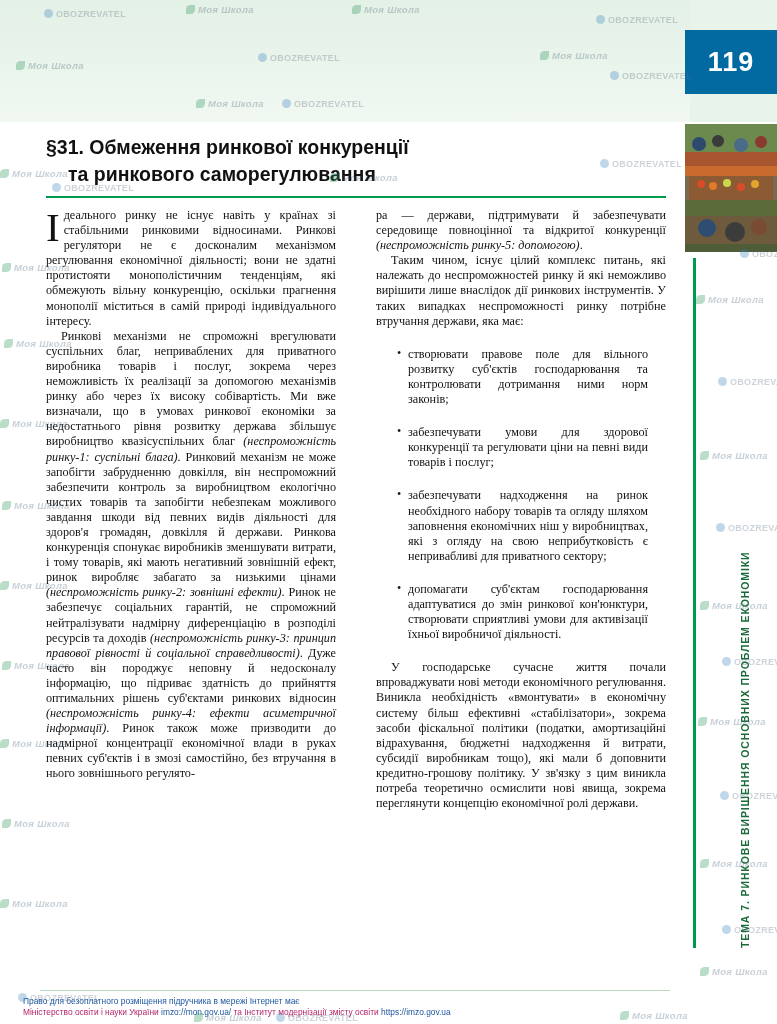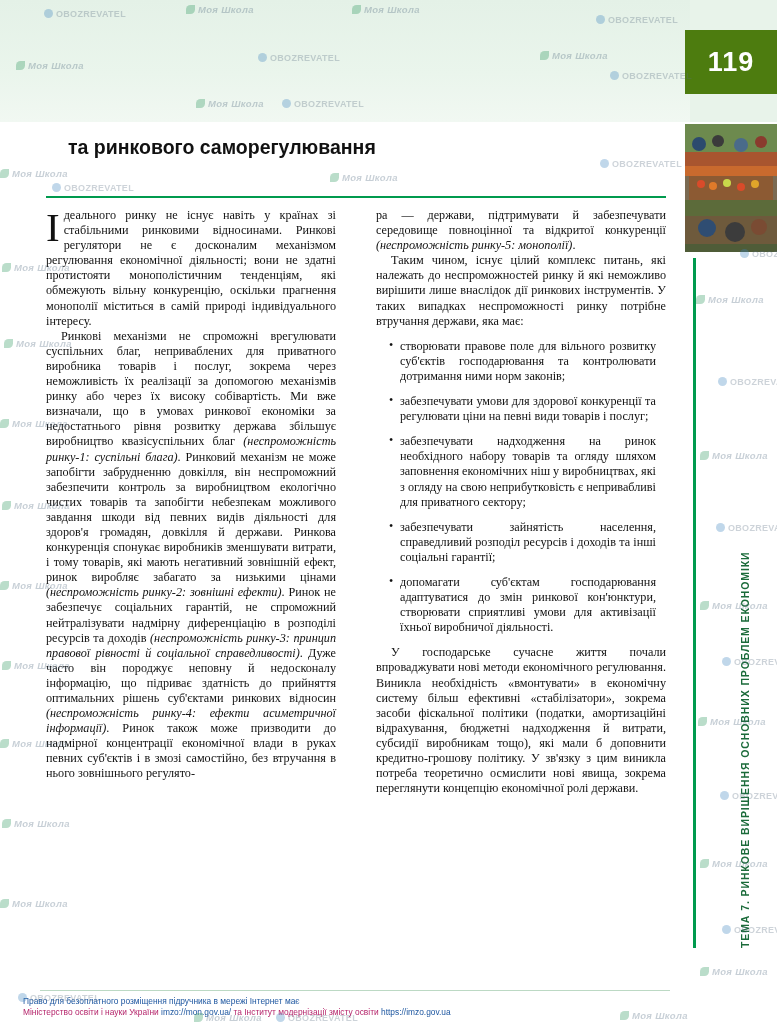--- a/index.html
+++ b/index.html
@@ -23,21 +23,21 @@
   }
   .top-band-inner {
     position:absolute; left:0; top:0; width:690px; height:122px;
     background:linear-gradient(180deg,#e4f1e7 0%, #eaf5ec 60%, #f1f8f2 100%);
   }
 
   
   .page-num-tab {
     position:absolute; right:0; top:30px;
     width:92px; height:64px;
-    background:#4d7c0f;
+    background:#0369a1;
     color:#ffffff;
     font-family:"Liberation Sans", sans-serif;
     font-weight:bold;
     font-size:27px;
     display:flex; align-items:center; justify-content:center;
     letter-spacing:1px;
   }
 
   
   .photo {
@@ -112,21 +112,21 @@
     font-weight:normal;
     padding:2px 4px 0 0;
     margin-top:1px;
   }
 
   
   ul.dashlist { list-style:none; margin:0; padding:0; }
   ul.dashlist li {
     position:relative;
     padding-left:14px;
-    margin:10px;
+    margin:18px;
     text-align:justify;
   }
   ul.dashlist li::before {
     content:"•";
     position:absolute; left:3px; top:-1px;
     font-size:12px;
   }
 
   
   .footer-rule {
@@ -215,42 +215,42 @@
       <rect x="0" y="120" width="92" height="8" fill="#4f5c38"></rect>
     </svg>
   </div>
 
   <div class="theme-strip">
     <div class="bar"></div>
     <div class="vtext">ТЕМА 7. РИНКОВЕ ВИРІШЕННЯ ОСНОВНИХ ПРОБЛЕМ ЕКОНОМІКИ</div>
   </div>
 
   <div class="heading">
+    <span>§31. Обмеження ринкової конкуренції</span>
     <span class="l2">та ринкового саморегулювання</span>
   </div>
   <div class="heading-rule"></div>
 
   <div class="cols">
 
     <div class="col left">
       <p class="noind"><span class="dropcap">І</span><span>деального ринку не існує навіть у країнах зі стабільними ринковими відносинами. Ринкові регулятори не є досконалим механізмом регулювання економічної діяльності; вони не здатні протистояти монополістичним тенденціям, які обмежують вільну конкуренцію, оскільки прагнення монополії міститься в самій природі індивідуального інтересу.</span></p>
 
       <p><span>Ринкові механізми не спроможні врегулювати суспільних благ, неприваблених для приватного виробника товарів і послуг, зокрема через неможливість їх реалізації за допомогою механізмів ринку або через їх високу собівартість. Ми вже визначали, що в умовах ринкової економіки за недостатнього рівня розвитку держава збільшує виробництво квазісуспільних благ </span><i>(неспроможність ринку-1: суспільні блага)</i><span>. Ринковий механізм не може запобігти забрудненню довкілля, він неспроможний забезпечити контроль за виробництвом екологічно чистих товарів та запобігти небезпекам можливого завдання шкоди від певних видів діяльності для здоров'я громадян, довкілля й держави. Ринкова конкуренція спонукає виробників зменшувати витрати, і тому товарів, які мають негативний зовнішній ефект, ринок виробляє забагато за низькими цінами </span><i>(неспроможність ринку-2: зовнішні ефекти)</i><span>. Ринок не забезпечує соціальних гарантій, не спроможний нейтралізувати надмірну диференціацію в розподілі ресурсів та доходів </span><i>(неспроможність ринку-3: принцип правової рівності й соціальної справедливості)</i><span>. Дуже часто він породжує неповну й недосконалу інформацію, що підриває здатність до прийняття оптимальних рішень суб'єктами ринкових відносин </span><i>(неспроможність ринку-4: ефекти асиметричної інформації)</i><span>. Ринок також може призводити до надмірної концентрації економічної влади в руках певних суб'єктів і в змозі самостійно, без втручання в нього зовнішнього регулято-</span></p>
     </div>
 
     <div class="col right">
-      <p class="noind"><span>ра — держави, підтримувати й забезпечувати середовище повноцінної та відкритої конкуренції </span><i>(неспроможність ринку-5: монополії)</i><span>.</span></p>
+      <p class="noind"><span>ра — держави, підтримувати й забезпечувати середовище повноцінної та відкритої конкуренції </span><i>(неспроможність ринку-5: допомогою)</i><span>.</span></p>
 
       <p>Таким чином, існує цілий комплекс питань, які належать до неспроможностей ринку й які неможливо вирішити лише внаслідок дії ринкових інструментів. У таких випадках неспроможності ринку потрібне втручання держави, яка має:</p>
 
       <ul class="dashlist">
         <li>створювати правове поле для вільного розвитку суб'єктів господарювання та контролювати дотримання ними норм законів;</li>
         <li>забезпечувати умови для здорової конкуренції та регулювати ціни на певні види товарів і послуг;</li>
         <li>забезпечувати надходження на ринок необхідного набору товарів та огляду шляхом заповнення економічних ніш у виробництвах, які з огляду на свою неприбутковість є непривабливі для приватного сектору;</li>
-        <li>забезпечувати зайнятість населення, справедливий розподіл ресурсів і доходів та інші соціальні гарантії;</li>
         <li>допомагати суб'єктам господарювання адаптуватися до змін ринкової кон'юнктури, створювати сприятливі умови для активізації їхньої виробничої діяльності.</li>
       </ul>
 
       <p>У господарське сучасне життя почали впроваджувати нові методи економічного регулювання. Виникла необхідність «вмонтувати» в економічну систему більш ефективні «стабілізатори», зокрема засоби фіскальної політики (податки, амортизаційні відрахування, бюджетні надходження й витрати, субсидії виробникам тощо), які мали б доповнити кредитно-грошову політику. У зв'язку з цим виникла потреба теоретично осмислити нові явища, зокрема переглянути концепцію економічної ролі держави.</p>
     </div>
 
   </div>
 
   <div class="footer-rule"></div>
   <div class="footer">

